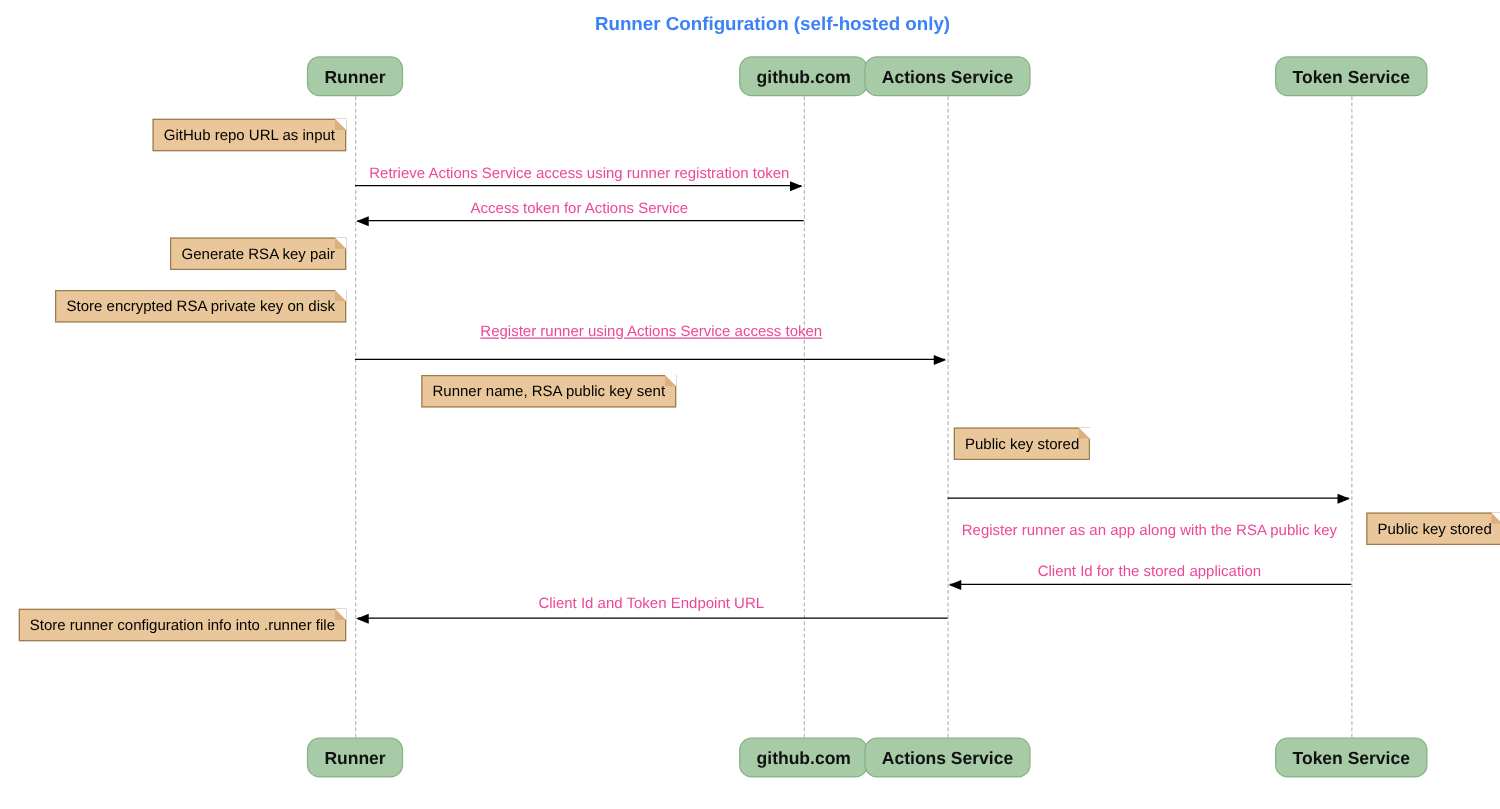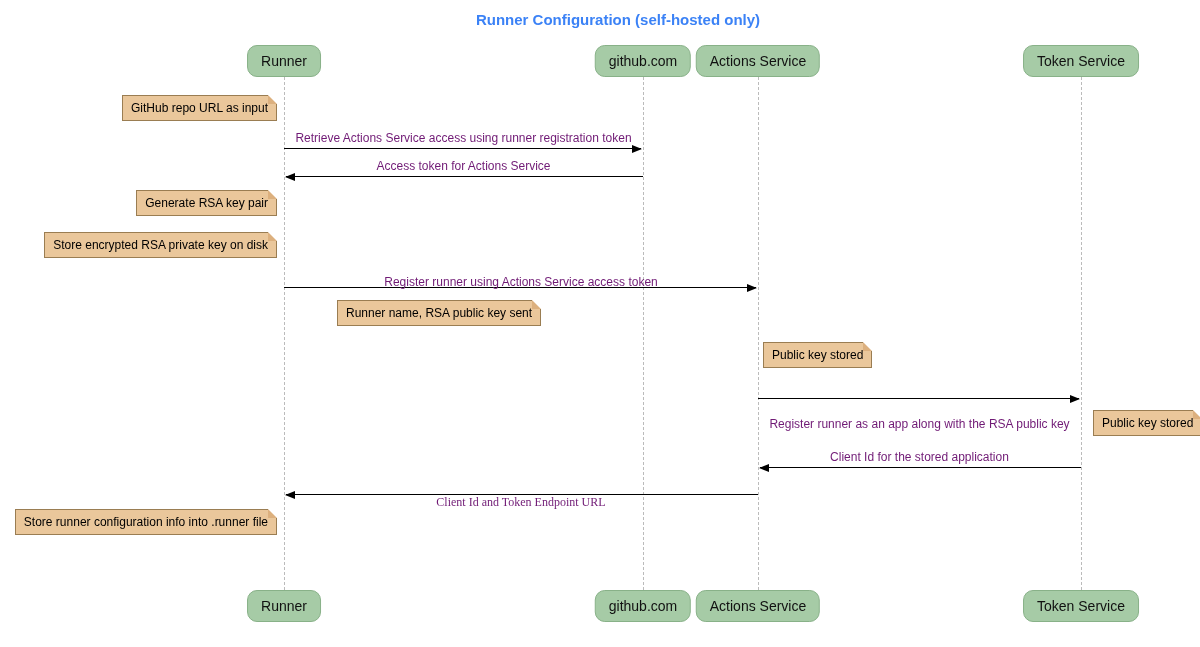--- a/index.html
+++ b/index.html
@@ -17,30 +17,30 @@
     font-size:15px; font-weight:bold; color:#3b82f6;padding-left:18px;
   }
   .lifeline{
     position:absolute; top:77px; height:513px; width:0;
     border-left:1px dashed var(--lifeline); z-index:1;
   }
   .participant{
     position:absolute; height:32px; transform:translateX(-50%);
     background:var(--participant-fill); border:1px solid var(--participant-border);
     border-radius:10px; display:flex; align-items:center; justify-content:center;
-    padding:11px 13px; font-size:14px; white-space:nowrap; z-index:2; box-sizing:border-box;
+    padding:11px 13px; font-size:14px; white-space:nowrap; z-index:2; box-sizing:border-box;font-weight:bold;
   }
   .participant.top{top:45px;}
   .participant.bottom{top:590px;}
   .msg-line{
     position:absolute; height:0; border-top:1.3px solid var(--arrow); z-index:2;
   }
   .msg-label{
     position:absolute; text-align:center; font-size:12px; height:15px; line-height:15px;
-    white-space:nowrap; z-index:2; color:#701a75;
+    white-space:nowrap; z-index:2; color:#ec4899;
   }
   .arrowhead{position:absolute; width:0; height:0; z-index:2;
     border-top:4px solid transparent; border-bottom:4px solid transparent;}
   .arrowhead.right{border-left:10px solid var(--arrow);}
   .arrowhead.left{border-right:10px solid var(--arrow);}
   .note{
     position:absolute; height:24px; line-height:24px; background:var(--note-fill);
     border:1px solid var(--note-border); font-size:12px; padding:0 8px;
     white-space:nowrap; z-index:3; color:#000;
   }
@@ -84,30 +84,30 @@
       <span>Token Service</span>
     </div>
     <div class="msg-line" style="left: 284px; width: 357px; top: 148px;"></div>
     <div class="arrowhead right" style="top: 145px; left: 632px;"></div>
     <div class="msg-label" style="left: 284px; width: 359px; top: 131px;">Retrieve Actions Service access using runner registration token</div>
     <div class="msg-line" style="left: 286px; width: 357px; top: 176px;"></div>
     <div class="arrowhead left" style="top: 173px; left: 285px;"></div>
     <div class="msg-label" style="left: 284px; width: 359px; top: 159px; text-align: center;">Access token for Actions Service</div>
     <div class="msg-line" style="left: 284px; width: 472px; top: 287px;"></div>
     <div class="arrowhead right" style="top: 284px; left: 747px;"></div>
-    <div class="msg-label" style="left: 284px; width: 474px; top: 275px;">Register runner using Actions Service access token</div>
+    <div class="msg-label" style="left: 284px; width: 474px; top: 258px; text-decoration: underline;">Register runner using Actions Service access token</div>
     <div class="msg-line" style="left: 758px; width: 321px; top: 398px;"></div>
     <div class="arrowhead right" style="top: 395px; left: 1070px;"></div>
     <div class="msg-label" style="left: 758px; width: 323px; top: 381px; margin-top: 36px;">Register runner as an app along with the RSA public key</div>
     <div class="msg-line" style="left: 760px; width: 321px; top: 467px;"></div>
     <div class="arrowhead left" style="top: 464px; left: 759px;"></div>
     <div class="msg-label" style="left: 758px; width: 323px; top: 450px;">Client Id for the stored application</div>
     <div class="msg-line" style="left: 286px; width: 472px; top: 494px;"></div>
     <div class="arrowhead left" style="top: 491px; left: 285px;"></div>
-    <div class="msg-label" style="left: 284px; width: 474px; top: 495px; font-family: Liberation Serif, serif;">Client Id and Token Endpoint URL</div>
+    <div class="msg-label" style="left: 284px; width: 474px; top: 475px;">Client Id and Token Endpoint URL</div>
     <div class="note" style="top: 95px; right: 923px;"><span>GitHub repo URL as input</span></div>
     <div class="note" style="top: 232px; right: 923px;"><span>Store encrypted RSA private key on disk</span></div>
     <div class="note" style="top: 190px; right: 923px;"><span>Generate RSA key pair</span></div>
     <div class="note" style="top: 300px; left: 293px; margin-left: 44px;"><span>Runner name, RSA public key sent</span></div>
     <div class="note" style="top: 342px; left: 763px;"><span>Public key stored</span></div>
     <div class="note" style="top: 410px; left: 1093px;"><span>Public key stored</span></div>
-    <div class="note" style="top: 509px; right: 923px;"><span>Store runner configuration info into .runner file</span></div>
+    <div class="note" style="top: 487px; right: 923px;"><span>Store runner configuration info into .runner file</span></div>
   </div>
 
 </body></html>

